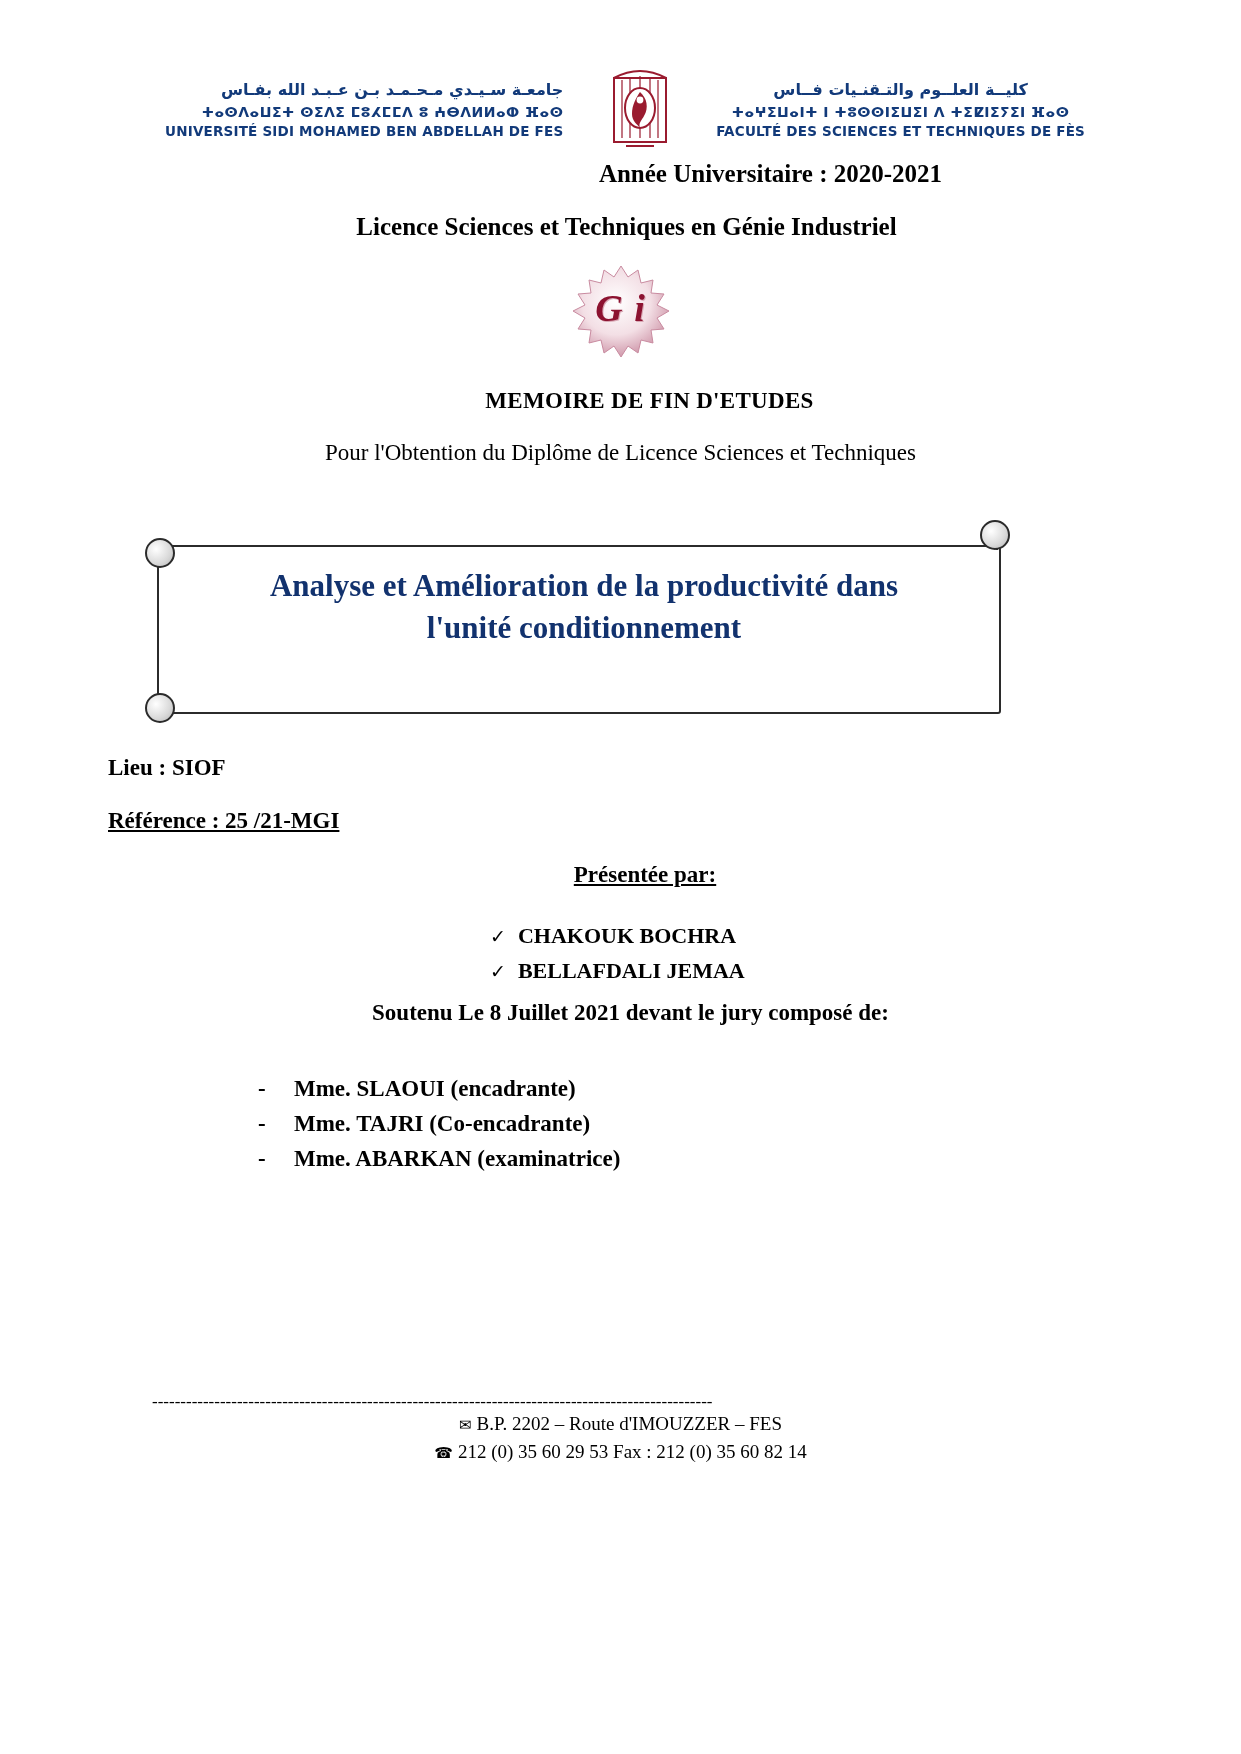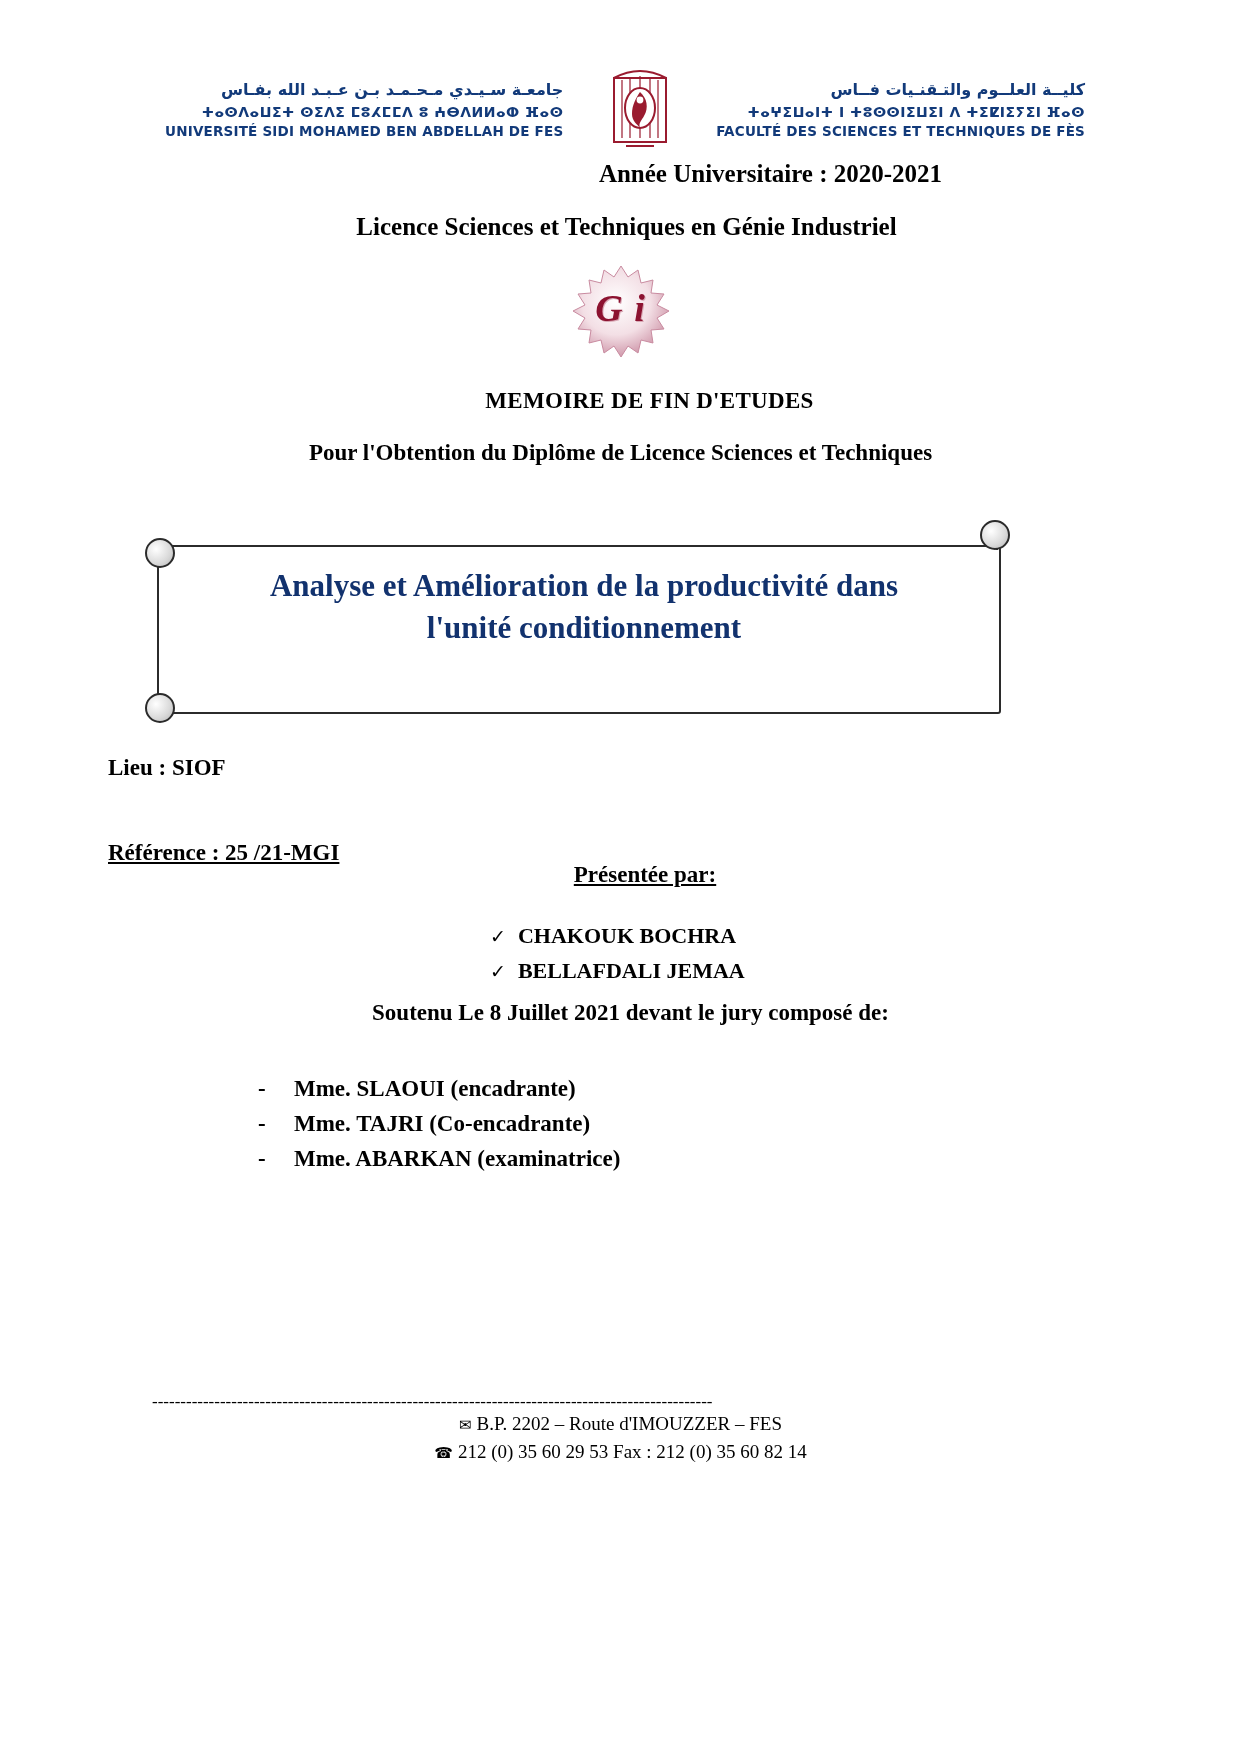--- a/index.html
+++ b/index.html
@@ -27,21 +27,21 @@
     justify-content: space-between;
   }
   .lh-block {
     color: #123a7a;
     font-family: "DejaVu Sans", sans-serif;
     font-weight: bold;
     line-height: 1.45;
     white-space: nowrap;
   }
   .lh-left { text-align: right; }
-  .lh-right { text-align: right; }
+  .lh-right { text-align: center; }
   .lh-ar { font-size: 16px; letter-spacing: 0.5px; }
   .lh-tif { font-size: 14px; letter-spacing: 0.5px; }
   .lh-fr { font-size: 13.5px; letter-spacing: 0.2px; }
 
   .lh-logo {
     width: 96px;
     height: 96px;
     position: relative;
     flex: 0 0 auto;
     margin: 0 14px;
@@ -100,21 +100,20 @@
   .memoire {
     top: 388px;
     font-size: 23px;
     font-weight: bold;
     letter-spacing: 0.3px;
     padding-left: 29px;
   }
   .pour {
     top: 440px;
     font-size: 23px;
-    font-weight: bold;
   }
 
   
   .scroll {
     position: absolute;
     top: 520px;
     left: 135px;
     width: 885px;
     height: 215px;
   }
@@ -173,21 +172,21 @@
   
   .lieu {
     position: absolute;
     top: 755px;
     left: 108px;
     font-size: 23px;
     font-weight: bold;
   }
   .reference {
     position: absolute;
-    top: 840px;
+    top: 808px;
     left: 108px;
     font-size: 23px;
     font-weight: bold;
     text-decoration: underline;
   }
   .presentee {
     position: absolute;
     top: 862px;
     left: 0;
     width: 100%;

